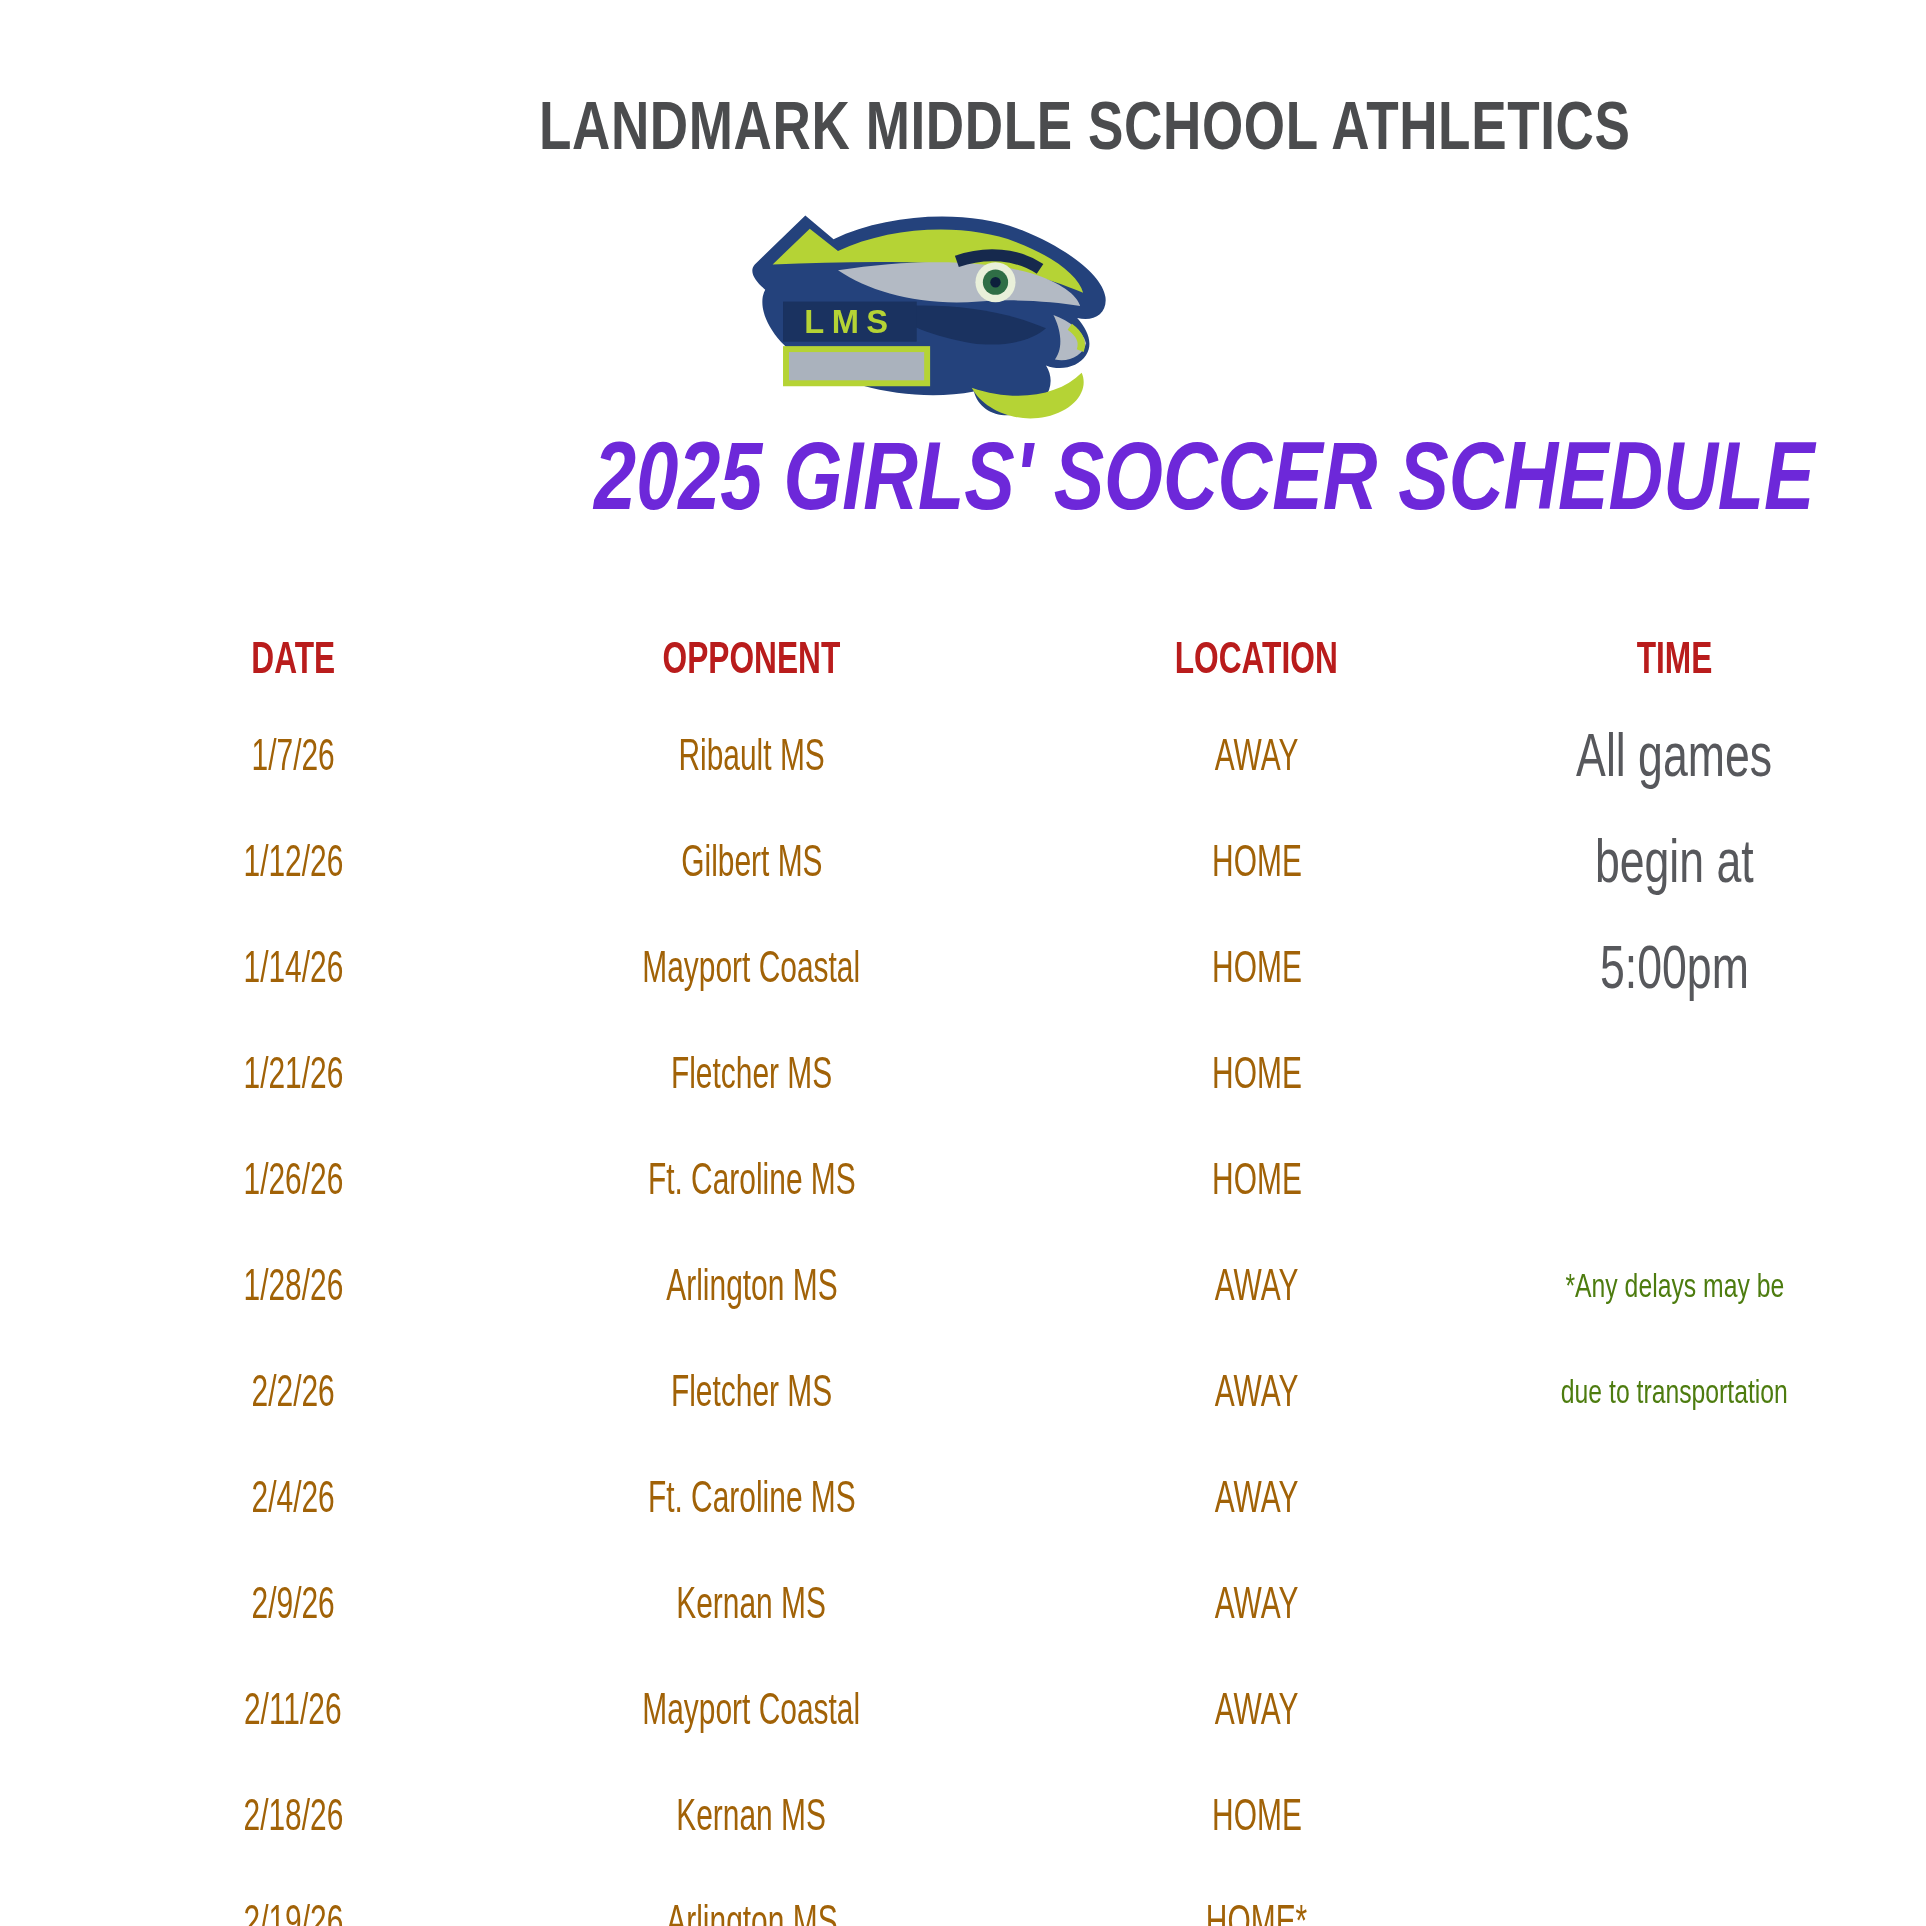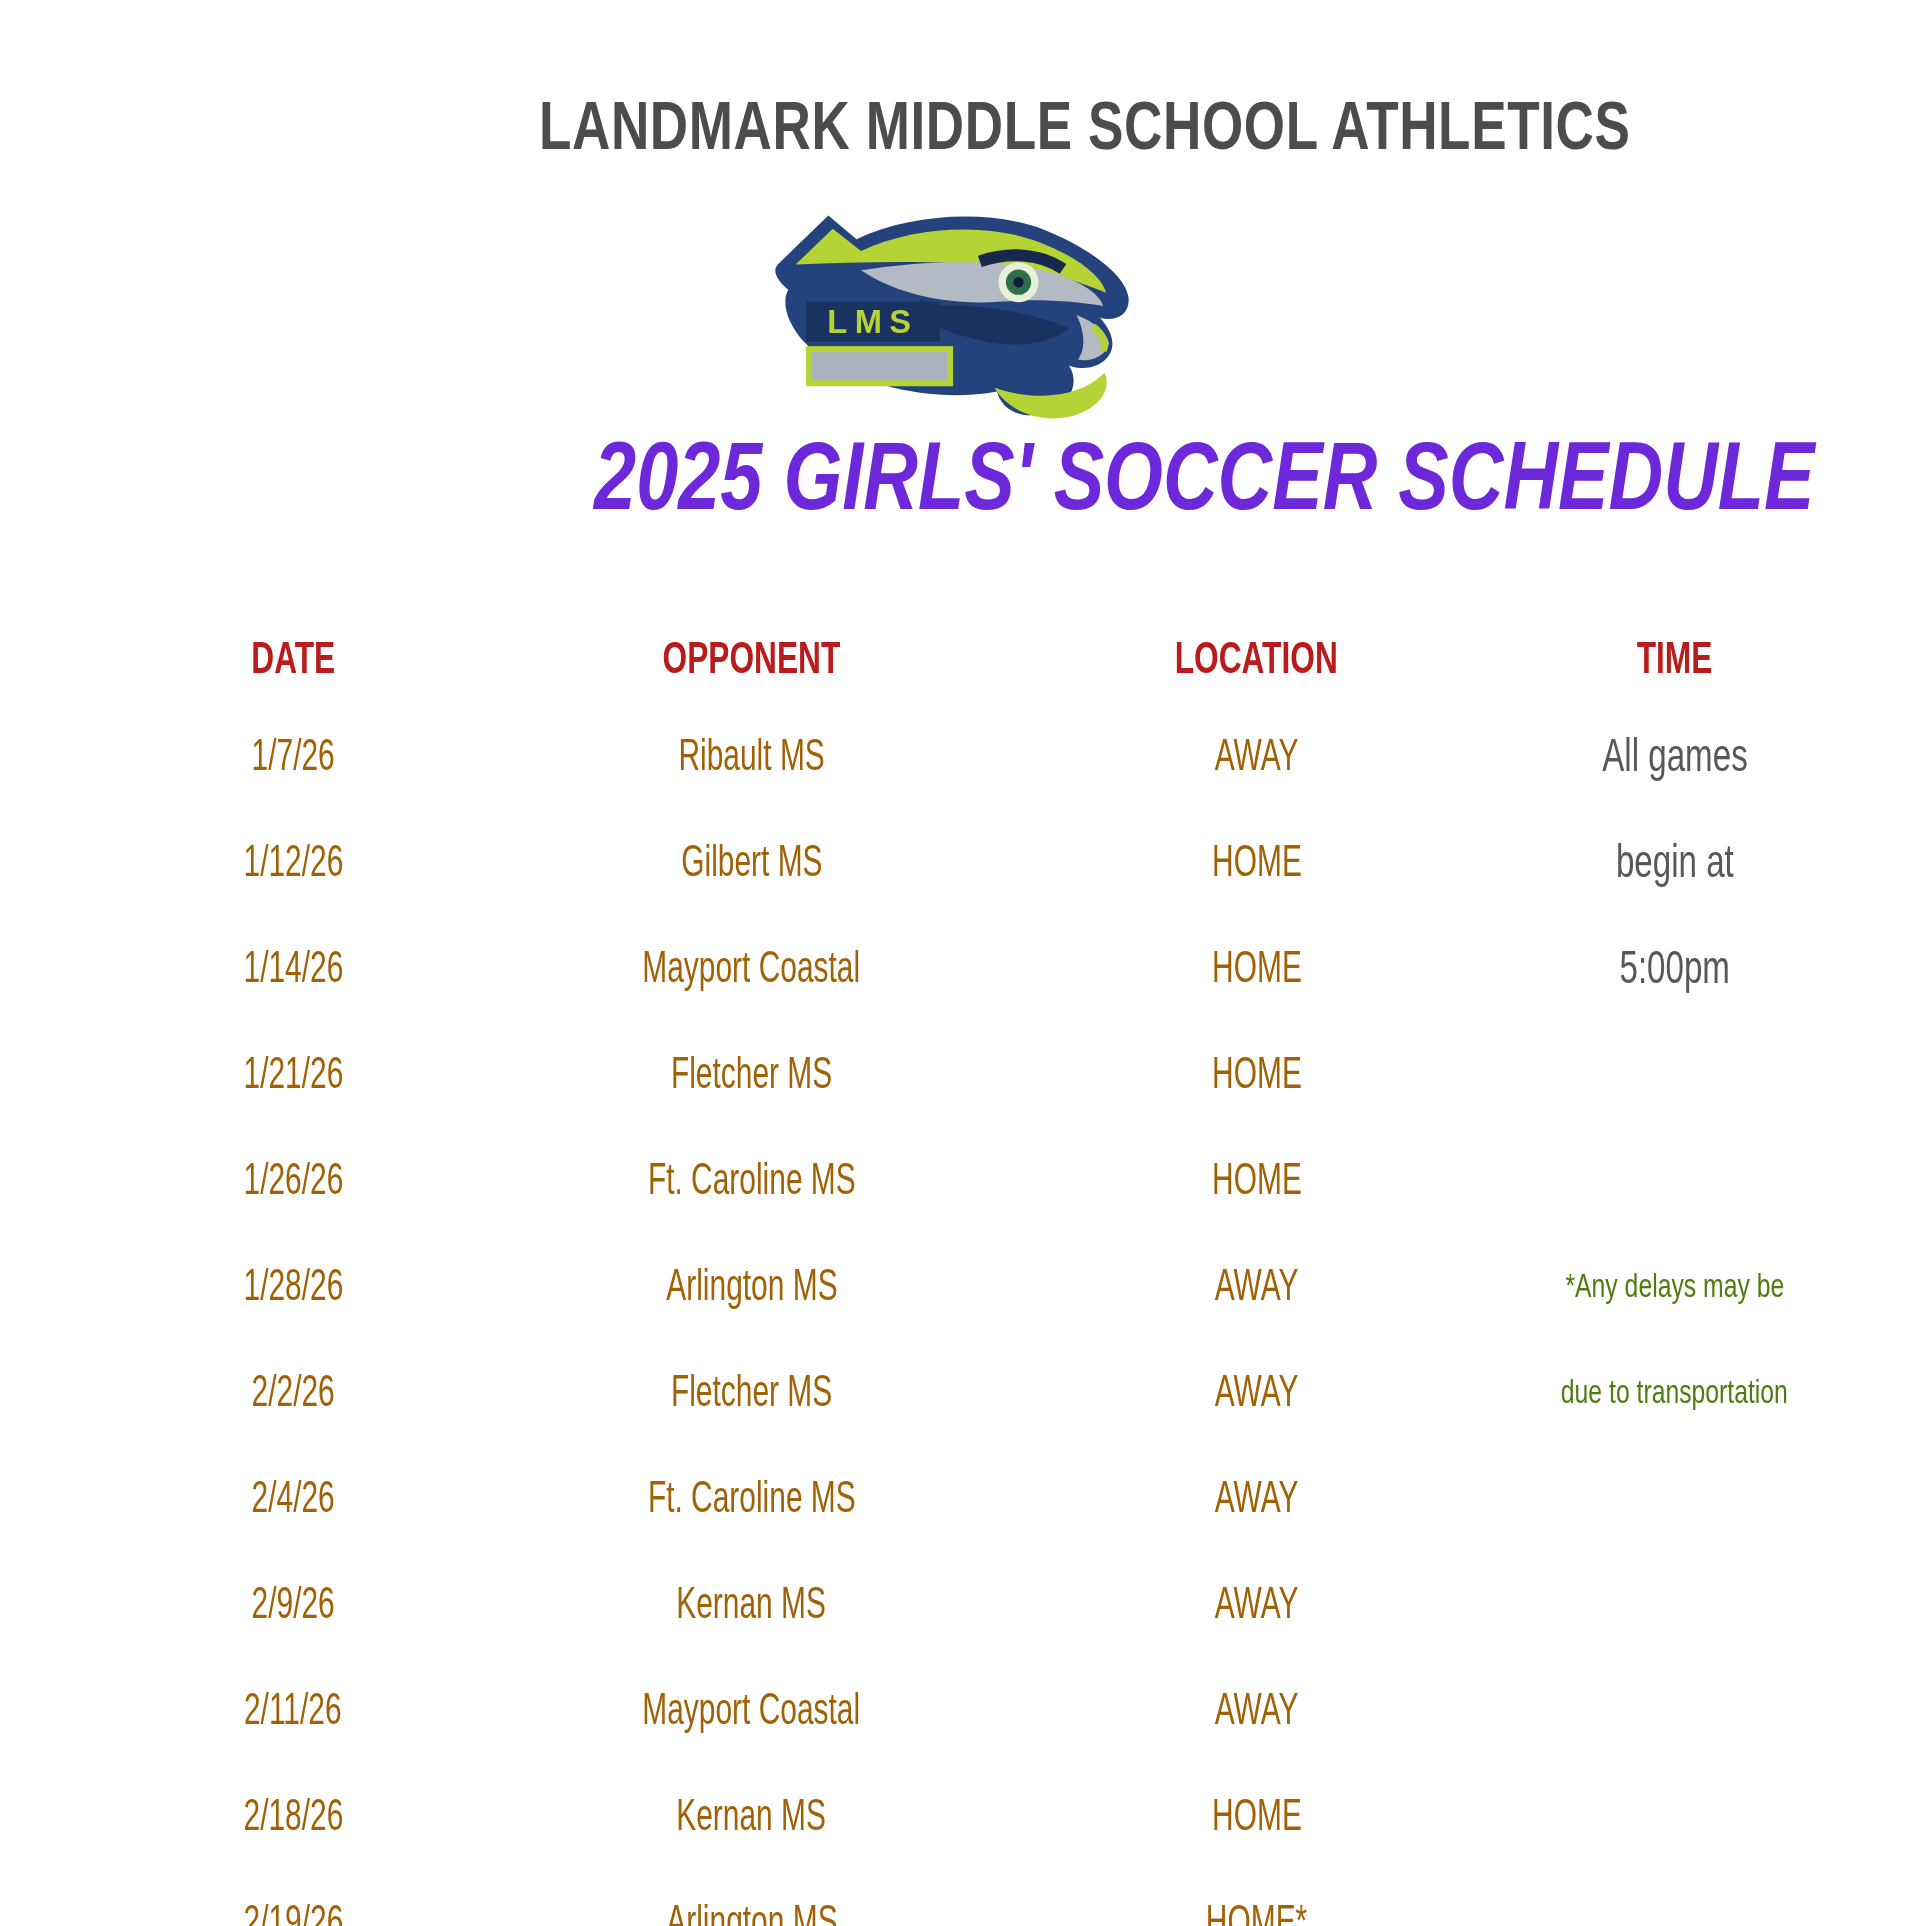--- a/index.html
+++ b/index.html
@@ -12,39 +12,39 @@
   .sx68{transform:scaleX(0.68);}
   .sx72{transform:scaleX(0.72);}
   .sx75{transform:scaleX(0.75);}
   .sx78{transform:scaleX(0.78);}
 
   .school-line{
     position:absolute;top:91px;left:385px;width:1063px;
     text-align:center;font-weight:bold;font-size:68px;line-height:1;
     color:#4b4c4e;letter-spacing:0.8px;
   }
-  .logo-wrap{position:absolute;top:195px;left:757px;width:416px;height:225px;}
+  .logo-wrap{position:absolute;top:195px;left:734px;width:416px;height:225px;}
   .logo-wrap svg{width:100%;height:100%;}
 
   .main-title{
     position:absolute;top:427px;left:422px;width:1210px;
     text-align:center;font-weight:bold;font-style:italic;font-size:97px;
     line-height:1;color:#6d28d9;
   }
 
   .sched-header,.sched-body{
     position:absolute;left:166px;
     display:grid;grid-template-columns:254px 663px 347px 489px;
   }
   .sched-header{top:613px;grid-auto-rows:89px;}
   .sched-body{top:702px;grid-auto-rows:106px;}
   .cell{display:flex;align-items:center;justify-content:center;line-height:1;}
   .hcell{font-weight:bold;font-size:44px;color:#b91c1c;}
   .dcell{font-size:44px;color:#a16207;}
-  .tgray{font-size:46px;color:#57585c;}
+  .tgray{font-size:62px;color:#57585c;}
   .tnote{font-size:33px;color:#4d7c0f;}
 </style>
 </head>
 <body>
 
 <div class="school-line">
   <span class="sx sx78">LANDMARK MIDDLE SCHOOL ATHLETICS</span>
 </div>
 
 <div class="logo-wrap">

